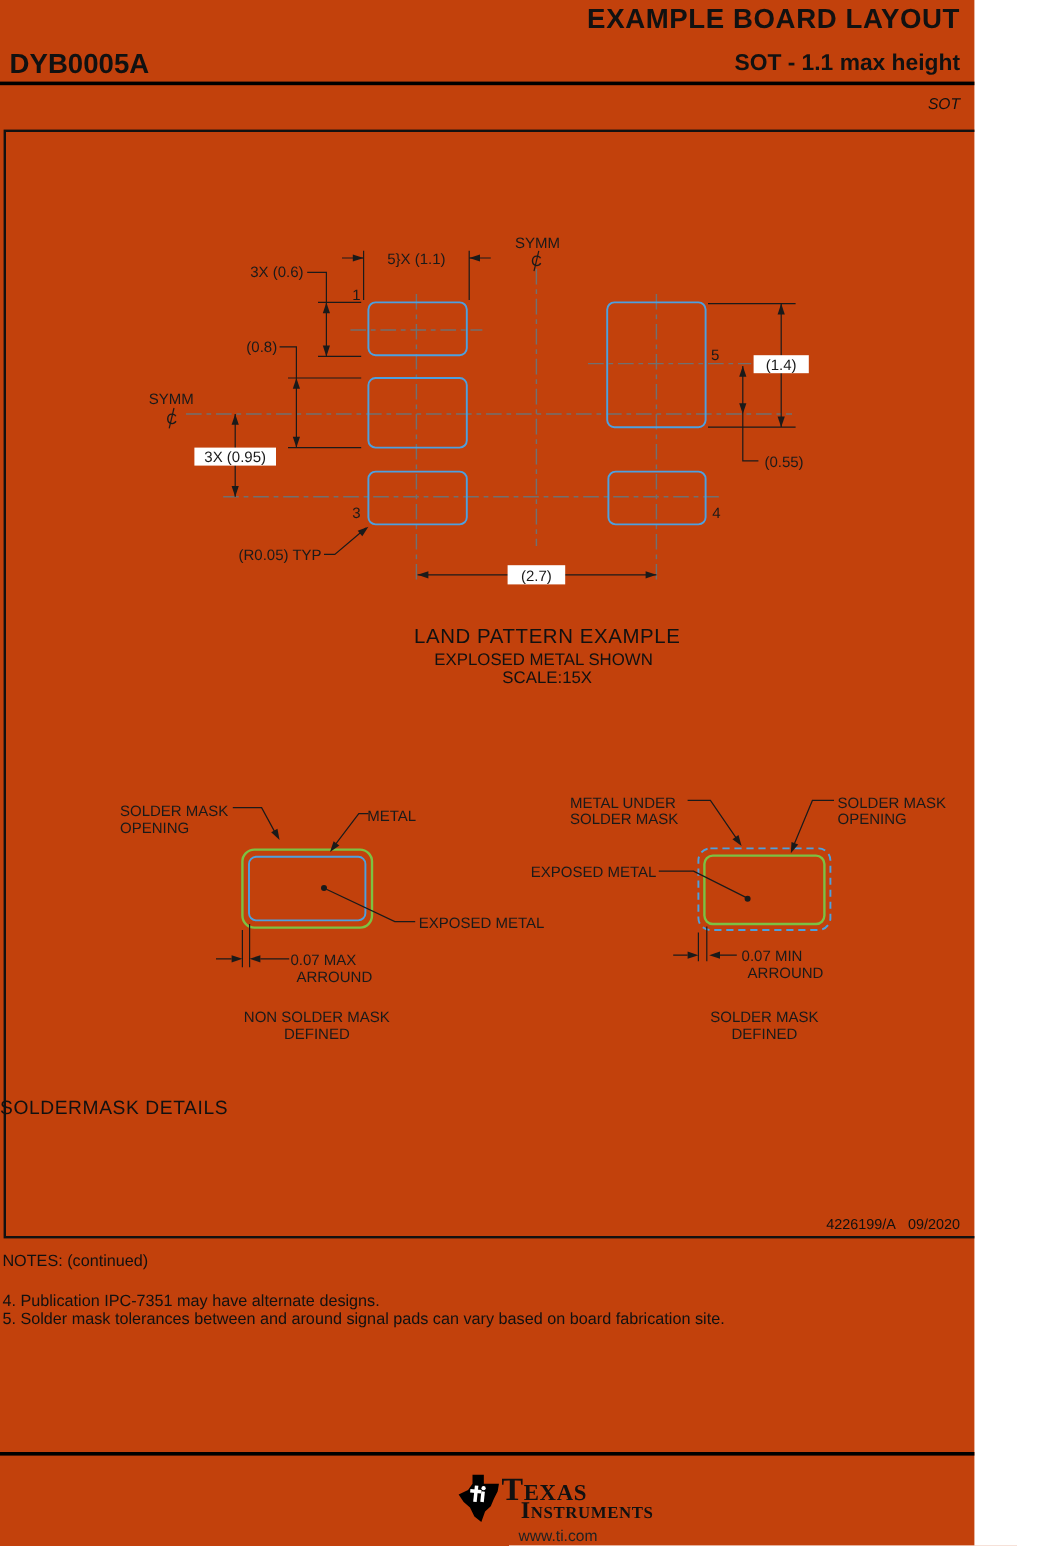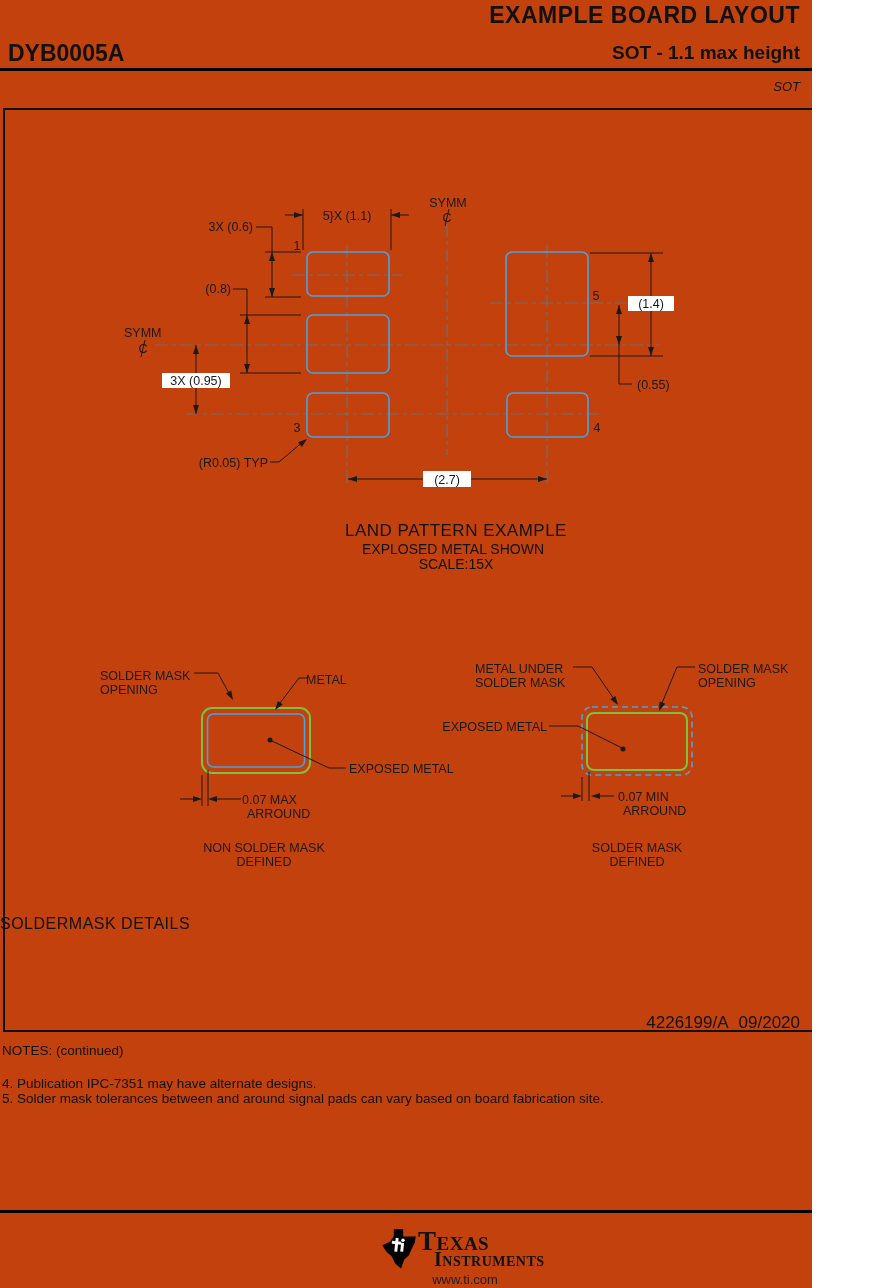--- a/index.html
+++ b/index.html
@@ -10,21 +10,21 @@
   .hdr-part{top:40px;left:8px;font-size:23px;font-weight:bold;}
   .hdr-pkg{top:42px;right:12px;font-size:19px;font-weight:bold;}
   .hdr-rule{top:68px;left:0;width:878px;height:3px;background:#000;}
   .hdr-sot{top:79px;right:12px;font-size:13px;font-style:italic;}
   .frame{left:3px;top:108px;width:866px;height:920px;border:2px solid #111;}
   .draw-svg{left:0;top:0;width:878px;height:1288px;}
   .lp-title{top:521px;left:0;width:912px;text-align:center;font-size:17px;letter-spacing:.5px;}
   .lp-sub1{top:541px;left:0;width:906px;text-align:center;font-size:14px;}
   .lp-sub2{top:556px;left:0;width:912px;text-align:center;font-size:14px;}
   .sm-title{top:899px;left:0;width:874px;text-align:left;font-size:16px;letter-spacing:.5px;margin-top:16px;}
-  .dwgnum{top:1013px;right:12px;font-size:17px;}
+  .dwgnum{top:1013px;right:12px;font-size:12px;}
   .dwgnum span{margin-left:10px;}
   .notes-h{top:1043px;left:2px;font-size:13.5px;text-align:right;}
   .note4{top:1076px;left:2px;font-size:13.5px;}
   .note5{top:1091px;left:2px;font-size:13.5px;}
   .ftr-rule{top:1210px;left:0;width:878px;height:3px;background:#000;}
   .ti-logo{left:381px;top:1228px;width:36px;height:42px;}
   .ti-brand1{left:418px;top:1231px;font-family:"Liberation Serif",serif;font-variant:small-caps;
              font-weight:bold;font-size:27px;line-height:20px;letter-spacing:.5px;}
   .ti-brand2{left:418px;top:1249px;font-family:"Liberation Serif",serif;font-variant:small-caps;
              font-weight:bold;font-size:20px;line-height:20px;letter-spacing:.5px;margin-left:16px;}

